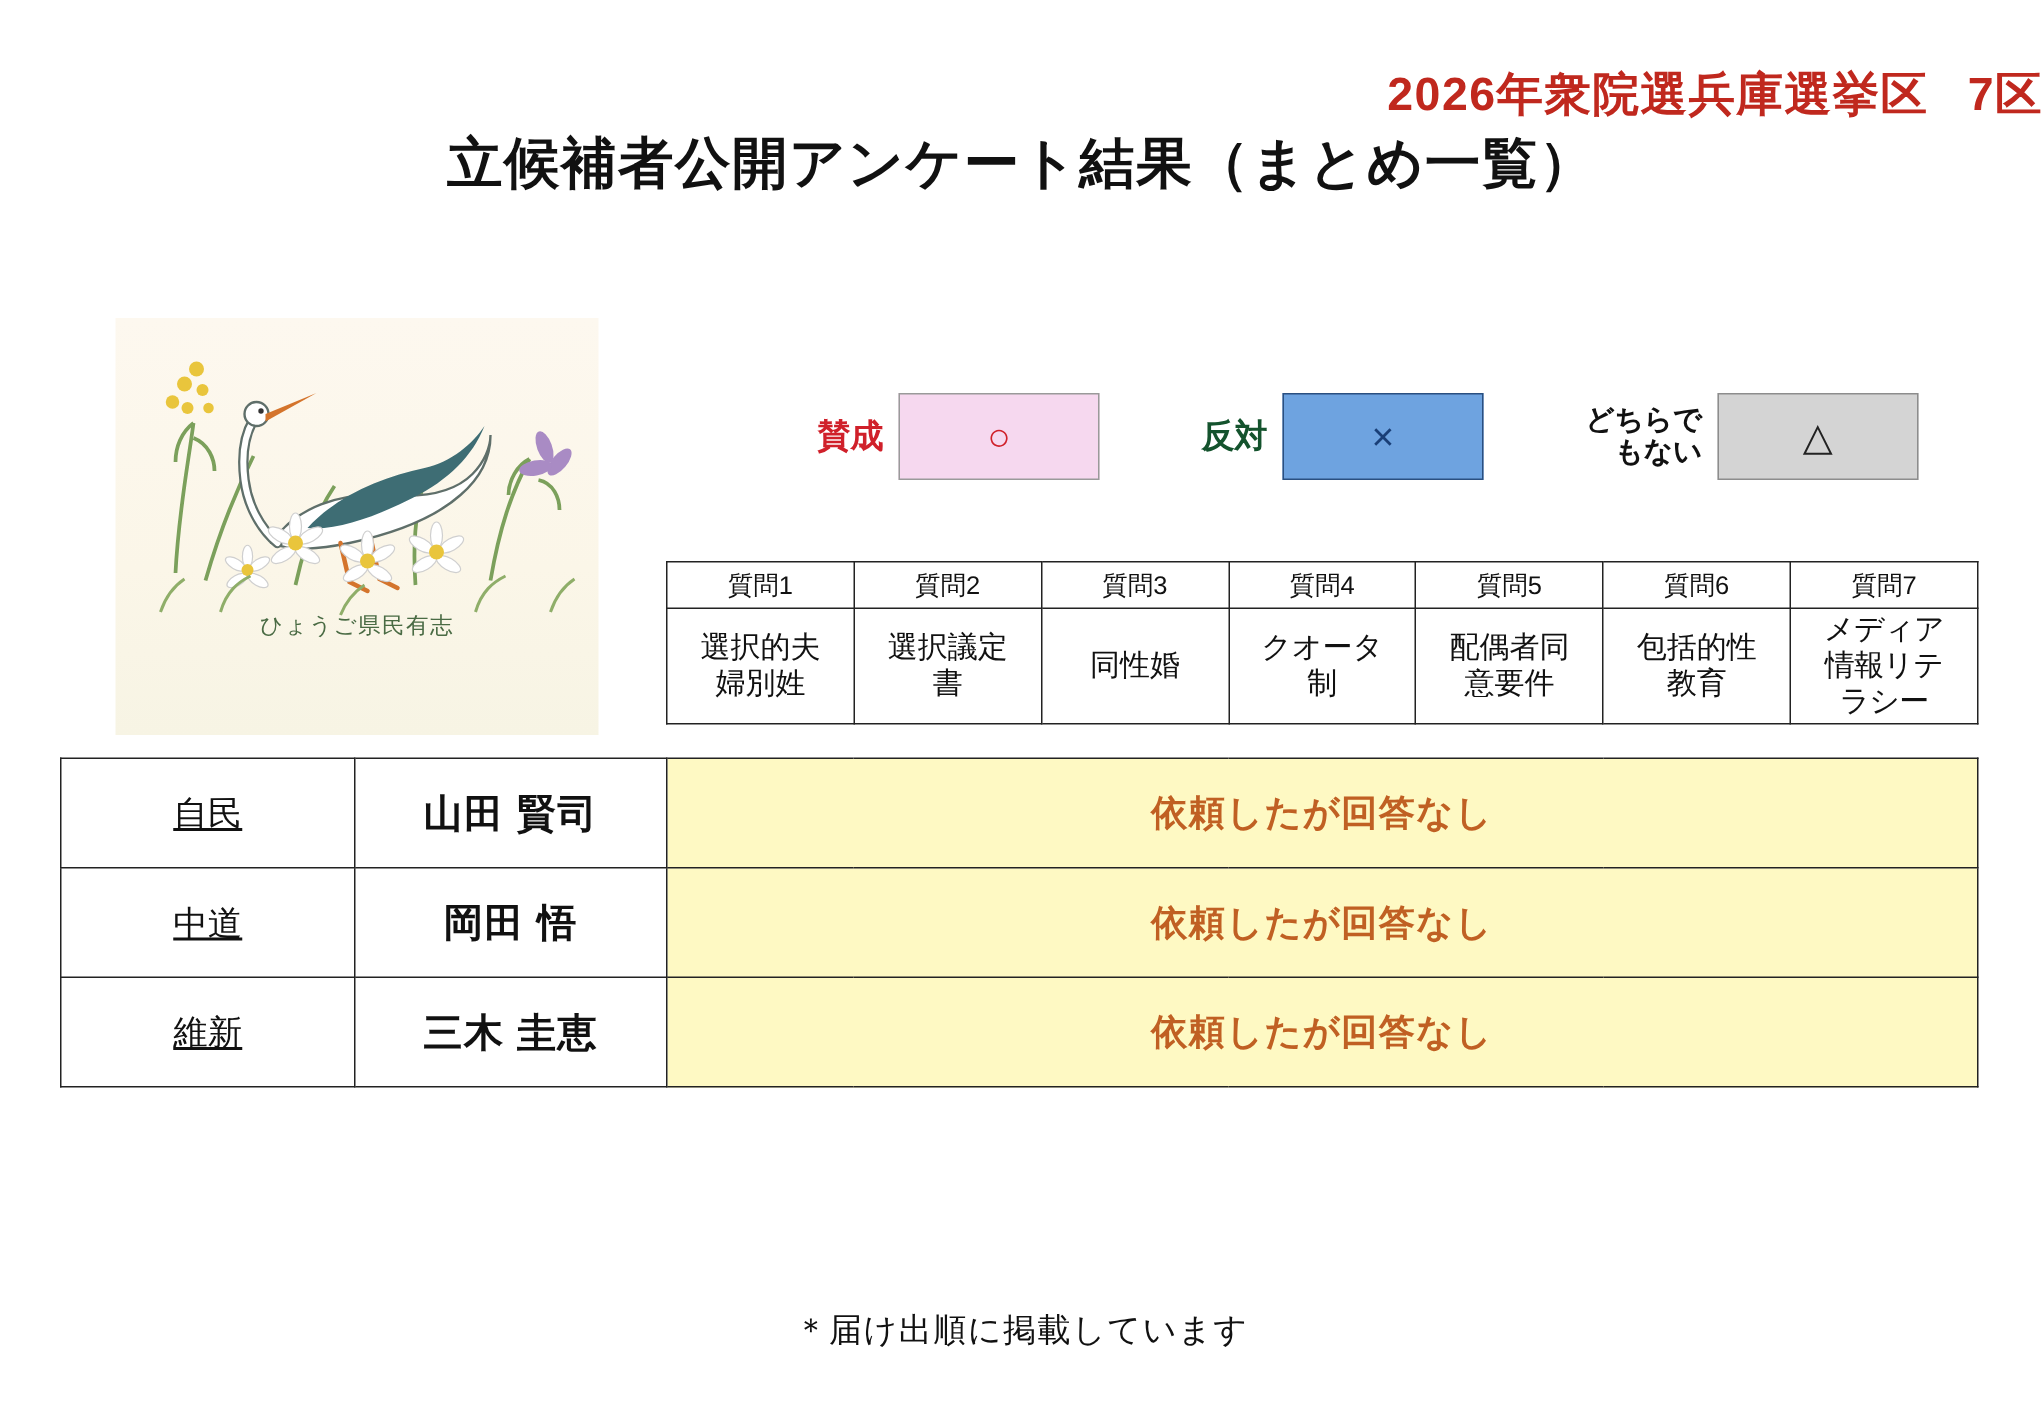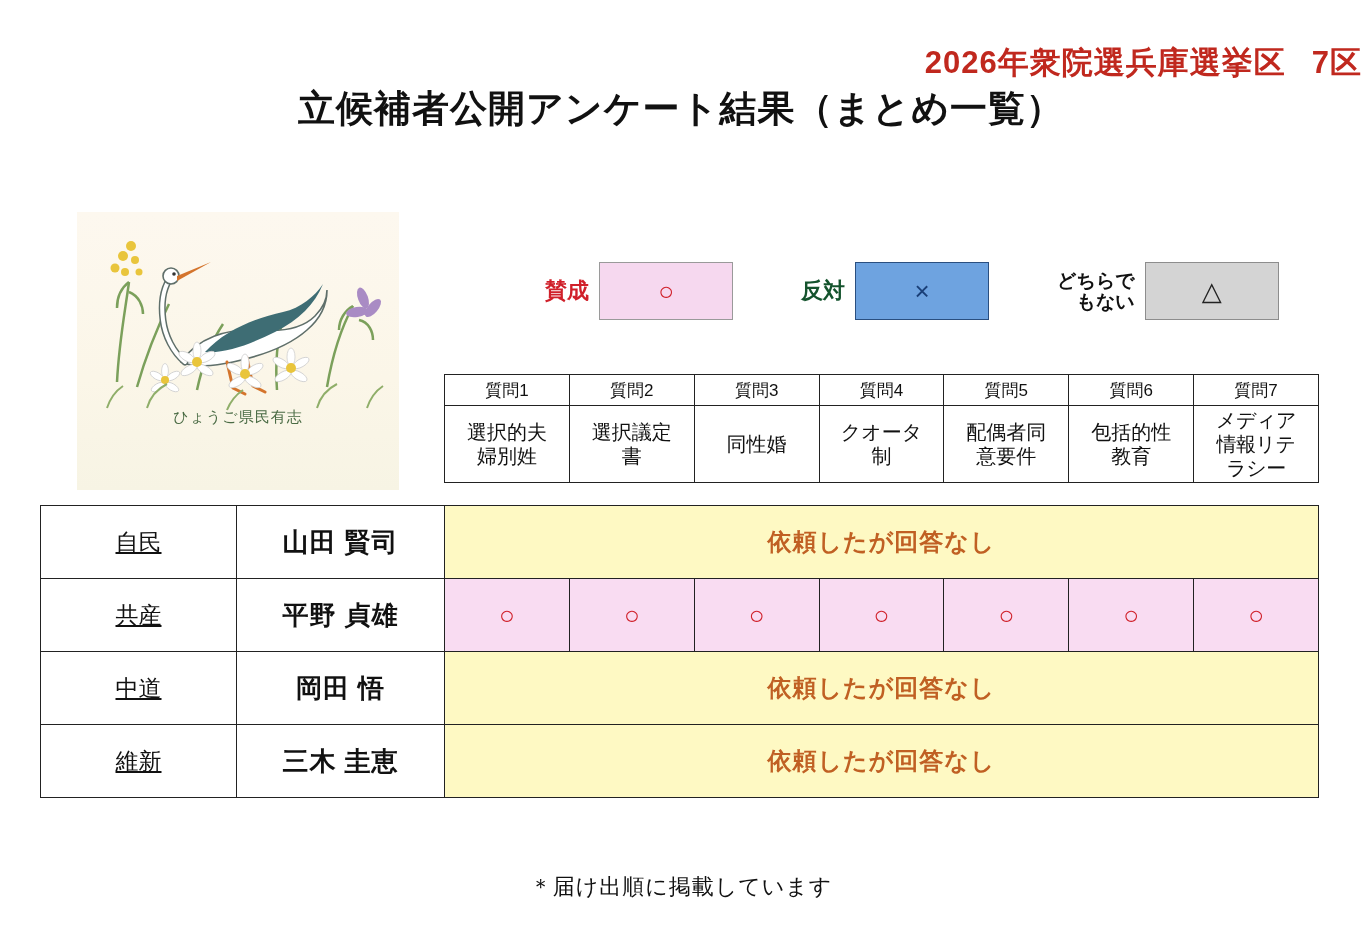--- a/index.html
+++ b/index.html
@@ -405,31 +405,20 @@
       <col class="c-ans">
       <col class="c-ans">
   </colgroup>
   <tbody>
     <tr>
       <td class="cell-party">自民</td>
       <td class="cell-name">山田 賢司</td>
       <td class="cell-noreply" colspan="7">依頼したが回答なし</td>
     </tr>
     <tr>
-      <td class="cell-party">共産</td>
-      <td class="cell-name">平野 貞雄</td>
-      <td class="cell-circle">○</td>
-      <td class="cell-circle">○</td>
-      <td class="cell-circle">○</td>
-      <td class="cell-circle">○</td>
-      <td class="cell-circle">○</td>
-      <td class="cell-circle">○</td>
-      <td class="cell-circle">○</td>
-    </tr>
-    <tr>
       <td class="cell-party">中道</td>
       <td class="cell-name">岡田 悟</td>
       <td class="cell-noreply" colspan="7">依頼したが回答なし</td>
     </tr>
     <tr>
       <td class="cell-party">維新</td>
       <td class="cell-name">三木 圭恵</td>
       <td class="cell-noreply" colspan="7">依頼したが回答なし</td>
     </tr>
   </tbody>

